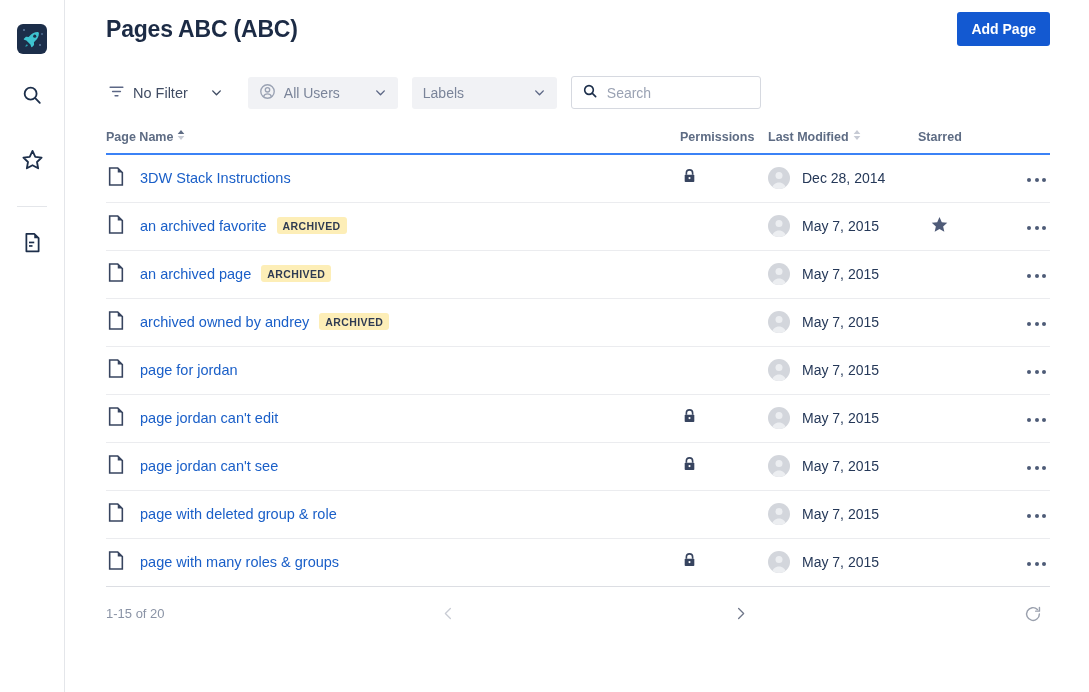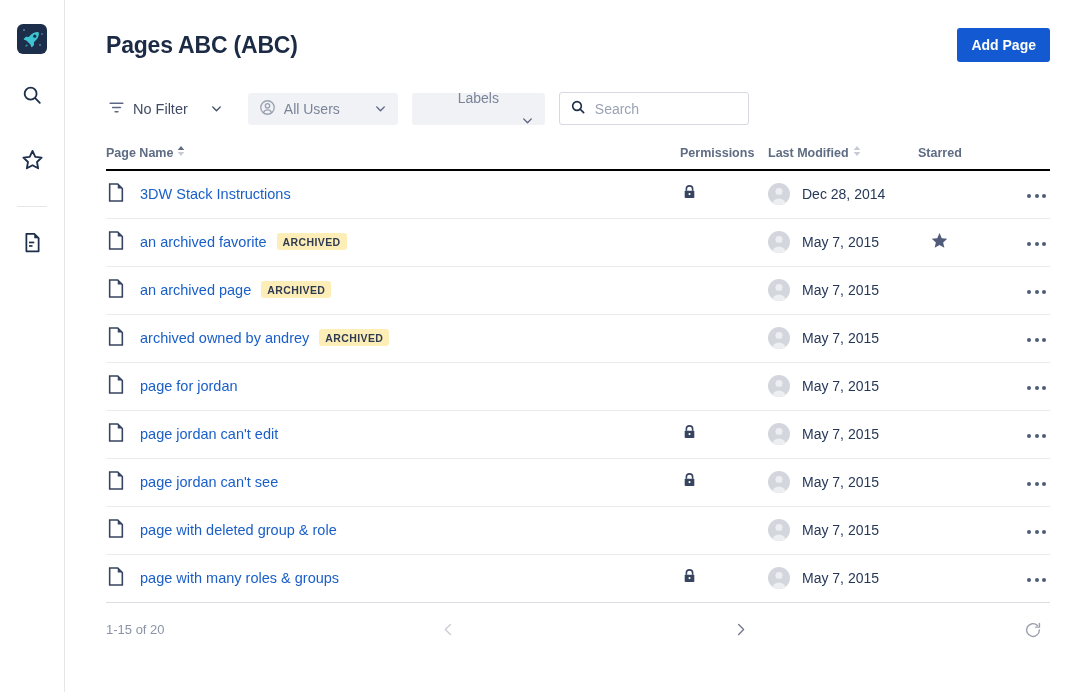--- a/index.html
+++ b/index.html
@@ -38,21 +38,21 @@
   .nav-icon.after-divider { margin-top: 16px; }
 
   
   .main {
     flex: 1 1 auto; height: 692px;
     padding: 0 41px 0 41px;
     position: relative;
   }
   .page-header {
     display: flex; align-items: center; justify-content: space-between;
-    padding-top: 28px;
+    padding-top: 12px;
   }
   .page-title {
     font-size: 23px; font-weight: bold; color: #1c2b45;
     letter-spacing: -0.2px;
   }
   .add-page-btn {
     background: #1359d1; color: #ffffff;
     border: none; border-radius: 3px;
     font-family: "Liberation Sans", sans-serif;
     font-size: 14px; font-weight: bold;
@@ -87,21 +87,21 @@
     font-family: "Liberation Sans", sans-serif;
     font-size: 14px; color: #a16207; background: transparent;
   }
   .search-box input::placeholder { color: #9aa2b3; }
 
   
   table.pages { width: 944px; border-collapse: collapse; margin-top: 20px; }
   table.pages thead th {
     text-align: left; font-size: 12.5px; font-weight: bold;
     color: #5e6c84; padding: 0 0 9px 0;
-    border-bottom: 2px solid #000000;
+    border-bottom: 2px solid #3b82f6;
     white-space: nowrap;
   }
   th.col-name { padding-left: 2px; }
   th.col-perm  { width: 88px; text-align: left; }
   th.col-mod   { width: 150px; }
   th.col-star  { width: 78px; }
   th.col-menu  { width: 54px; }
 
   tbody tr { height: 48px; }
   tbody td { border-bottom: 1px solid #ebecef; vertical-align: middle; padding: 0; }
@@ -223,21 +223,21 @@
           </svg>
         </span>
         <span class="chip-label">All Users</span>
         <span class="caret" style="margin-left:auto;">
           <svg width="13" height="13" viewBox="0 0 24 24" fill="none" stroke="#5c6785" stroke-width="2.6" stroke-linecap="round" stroke-linejoin="round">
               <polyline points="5,9 12,16 19,9"></polyline>
             </svg>
         </span>
       </div>
 
-      <div class="filter-chip filled" style="width:133px;flex-direction:column;">
+      <div class="filter-chip filled" style="width:145px;">
         <span class="chip-label">Labels</span>
         <span class="caret" style="margin-left:auto;">
           <svg width="13" height="13" viewBox="0 0 24 24" fill="none" stroke="#5c6785" stroke-width="2.6" stroke-linecap="round" stroke-linejoin="round">
               <polyline points="5,9 12,16 19,9"></polyline>
             </svg>
         </span>
       </div>
 
       <div class="search-box">
         <span>

